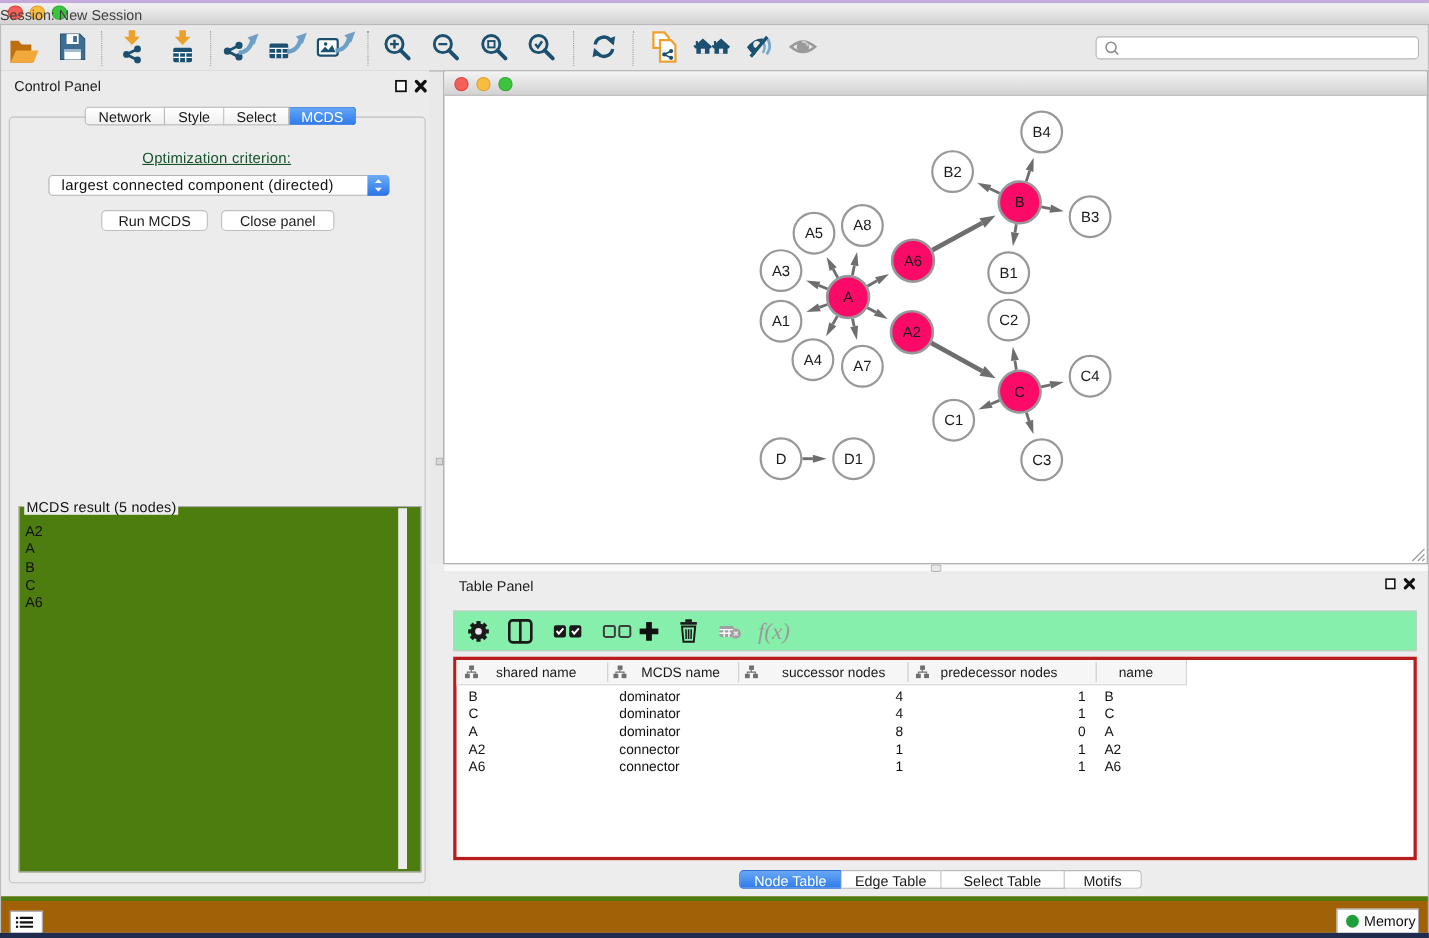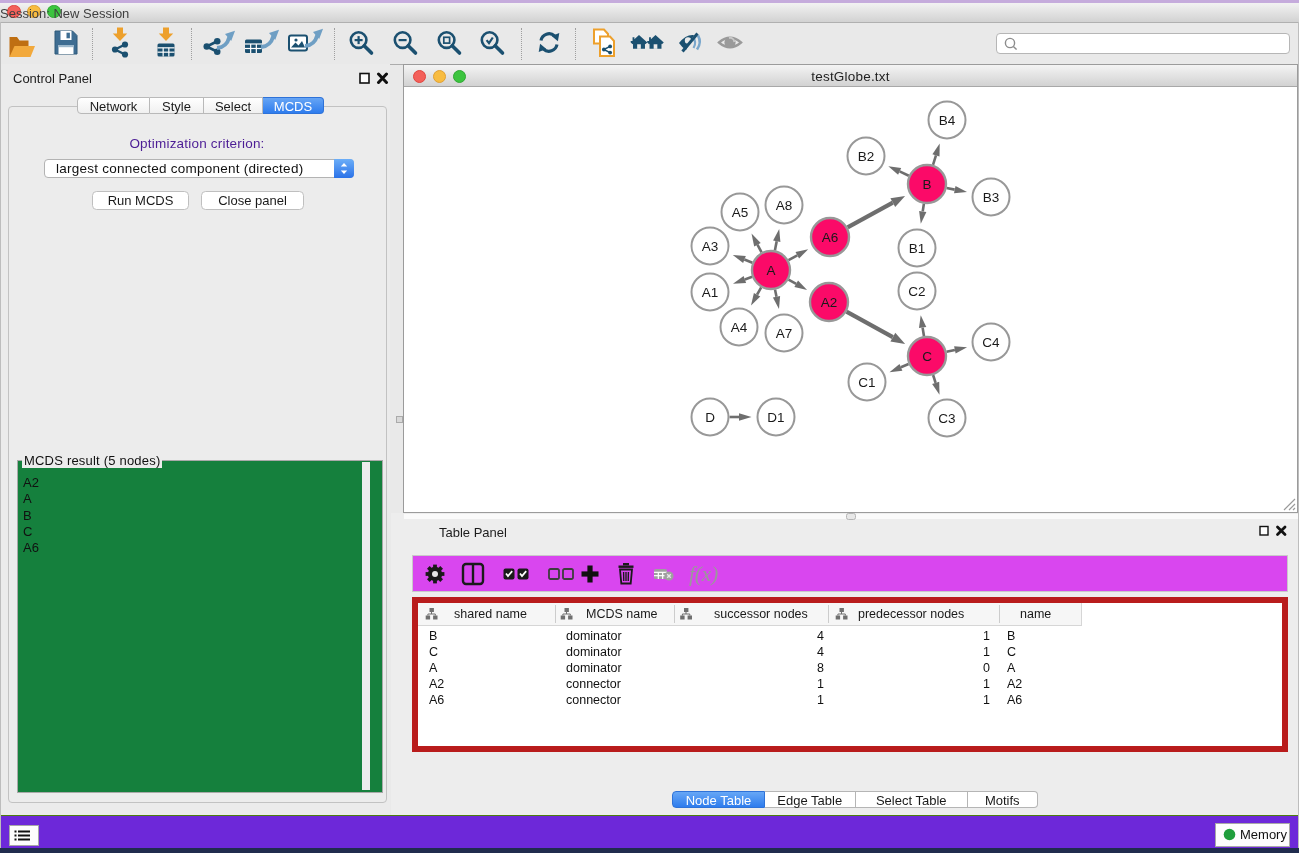--- a/index.html
+++ b/index.html
@@ -13,47 +13,47 @@
 .vsep{position:absolute;top:5px;height:32px;width:0;border-left:1px dotted #9f9f9f;}
 #search{position:absolute;left:996px;top:10px;width:292px;height:19px;background:#fff;border:1px solid #b6b6b6;border-radius:4px;}
 #leftpanel{left:0;top:64px;width:390px;height:751px;background:#ebebeb;}
 #cp-title{left:13px;top:7px;font-size:13px;color:#1c1c1c;}
 #cp-box{position:absolute;left:8px;top:42px;width:377px;height:695px;border:1px solid #c2c2c2;border-radius:4px;background:#ececec;}
 .tabrow{position:absolute;left:77px;top:33px;height:17px;display:flex;}
 .tab{box-sizing:border-box;border:1px solid #b9b9b9;border-left:none;background:linear-gradient(#ffffff,#f0f0f0);font-size:13px;color:#1a1a1a;text-align:center;line-height:17px;padding:0;}
 .tab.first{border-left:1px solid #b9b9b9;border-radius:4px 0 0 4px;}
 .tab.last{border-radius:0 4px 4px 0;}
 .tab.sel{background:linear-gradient(#66a5f5,#2e7ced);color:#fff;border-color:#2e72d8;}
-#optlabel{left:0;top:72px;width:394px;text-align:center;font-size:13.5px;letter-spacing:0.2px;color:#4c1d95;}
+#optlabel{left:0;top:72px;width:394px;text-align:center;font-size:13.5px;letter-spacing:0.2px;color:#14532d;text-decoration:underline;}
 #dropdown{left:44px;top:95px;width:310px;height:19px;background:#fff;border:1px solid #b3b3b3;border-radius:4px;box-sizing:border-box;}
 #ddtext{position:absolute;left:11px;top:1px;font-size:13.5px;letter-spacing:0.25px;color:#111;line-height:16px;}
 #ddbtn{position:absolute;right:-1px;top:-1px;width:20px;height:19px;background:linear-gradient(#6caef8,#2a72e8);border-radius:0 4px 4px 0;}
 .btn{position:absolute;height:17px;background:#fff;border:1px solid #bfbfbf;border-radius:4.5px;font-size:13px;color:#1a1a1a;text-align:center;line-height:17px;}
-#fieldset{position:absolute;left:17px;top:396px;width:364px;height:331px;border:1px solid #a9a9a9;background:#15803d;}
+#fieldset{position:absolute;left:17px;top:396px;width:364px;height:331px;border:1px solid #a9a9a9;background:#4d7c0f;}
 #fslabel{position:absolute;left:4px;top:-8px;background:#ececec;font-size:13px;letter-spacing:0.2px;color:#111;padding:0 2px;}
 #fsscroll{position:absolute;right:12px;top:1px;width:8px;height:328px;background:#ededed;}
 .fsitem{position:absolute;left:5px;font-size:13px;color:#111;}
 #netwin{left:403px;top:64px;width:895px;height:449px;box-sizing:border-box;border:1px solid #9b9b9b;background:#fff;}
 #nettitle{position:absolute;left:0;top:0;width:100%;height:21px;background:linear-gradient(#f4f4f4,#d2d2d2);border-bottom:1px solid #a8a8a8;}
 .tl2{position:absolute;border-radius:50%;width:11px;height:11px;top:5px;}
 #netname{position:absolute;left:0;top:4px;width:100%;text-align:center;font-size:13.5px;letter-spacing:0.2px;color:#222;}
 #tablepanel{left:391px;top:513px;width:908px;height:302px;background:#ededed;}
-#tp-title{left:26px;top:12px;font-size:13px;color:#1c1c1c;margin-left:22px;}
-#tp-toolbar{position:absolute;left:21px;top:42px;width:876px;height:37px;background:#d946ef;border:1px solid #c9c9c9;box-sizing:border-box;}
-#tp-table{position:absolute;left:21px;top:84px;width:876px;height:155px;background:#fff;border:6px solid #b91c1c;box-sizing:border-box;}
+#tp-title{left:26px;top:12px;font-size:13px;color:#1c1c1c;}
+#tp-toolbar{position:absolute;left:21px;top:42px;width:876px;height:37px;background:#86efac;border:1px solid #c9c9c9;box-sizing:border-box;}
+#tp-table{position:absolute;left:21px;top:84px;width:876px;height:185px;background:#fff;border:3px solid #b91c1c;box-sizing:border-box;}
 #tp-header{position:absolute;left:0;top:0;width:663px;height:22px;background:#f6f6f6;border-bottom:1px solid #d6d6d6;border-right:1px solid #d6d6d6;}
 .hsep{position:absolute;top:2px;height:18px;width:0;border-left:1px solid #cccccc;}
 .hdr{position:absolute;top:4px;font-size:12.5px;color:#1a1a1a;}
 .cell{position:absolute;font-size:12.5px;color:#111;height:16px;line-height:16px;}
 #tabs2{position:absolute;left:281px;top:278px;height:17px;display:flex;}
 .tab2{box-sizing:border-box;border:1px solid #b5b5b5;border-left:none;background:#fff;font-size:13px;color:#1a1a1a;text-align:center;line-height:17px;}
 .tab2.first{border-left:1px solid #b5b5b5;border-radius:4px 0 0 4px;}
 .tab2.last{border-radius:0 4px 4px 0;}
 .tab2.sel{background:linear-gradient(#67a7f6,#2e7ced);color:#fff;border-color:#2e72d8;}
-#statusbar{left:0;top:815px;width:1299px;height:33px;background:#6d28d9;border-top:1px solid #4d7c0f;box-sizing:border-box;}
+#statusbar{left:0;top:815px;width:1299px;height:33px;background:#a16207;border-top:4px solid #4d7c0f;box-sizing:border-box;}
 #listbtn{position:absolute;left:9px;top:9px;width:28px;height:19px;background:#fdfdfd;border:1px solid #a8a8a8;}
 #membtn{position:absolute;left:1215px;top:7px;width:73px;height:22px;background:#fdfdfd;border:1px solid #a8a8a8;font-size:13px;color:#111;}
 #bottomstrip{left:0;top:848px;width:1299px;height:5px;background:#202c4e;}
 </style></head>
 <body>
 <div id="app">
 <div class="abs" id="topstrip"></div>
 <div class="abs" id="titlebar">
   <div class="tl" style="left:7px;background:#f3605a;border:0.5px solid #e1443e;"></div>
   <div class="tl" style="left:27px;background:#f8bc40;border:0.5px solid #e0a032;"></div>
@@ -228,21 +228,20 @@
     <div class="fsitem" style="top:46.5px">B</div>
     <div class="fsitem" style="top:63px">C</div>
     <div class="fsitem" style="top:79px">A6</div>
   </div>
 </div>
 <div class="abs" id="netwin">
   <div id="nettitle">
     <div class="tl2" style="left:9px;background:#f3605a;border:0.5px solid #e1443e;"></div>
     <div class="tl2" style="left:29px;background:#f8bc40;border:0.5px solid #e0a032;"></div>
     <div class="tl2" style="left:49px;background:#3cc43f;border:0.5px solid #2fa833;"></div>
-    <div id="netname">testGlobe.txt</div>
   </div>
   <svg width="16" height="16" style="position:absolute;right:1px;bottom:1px">
         <path d="M15,4 L4,15 M15,9 L9,15 M15,13 L13,15" stroke="#9a9a9a" stroke-width="1.2" fill="none"></path>
       </svg>
 </div>
 <svg id="graph" width="894" height="427" style="position:absolute;left:404px;top:86px">
 <line x1="348.2" y1="190.8" x2="340.8" y2="193.4" stroke="#6e6e6e" stroke-width="2.6"></line>
 <polygon points="329.0,197.7 339.6,190.0 342.1,196.9" fill="#6e6e6e"></polygon>
 <line x1="348.4" y1="176.7" x2="340.4" y2="173.5" stroke="#6e6e6e" stroke-width="2.6"></line>
 <polygon points="328.8,169.0 341.8,170.1 339.1,177.0" fill="#6e6e6e"></polygon>

